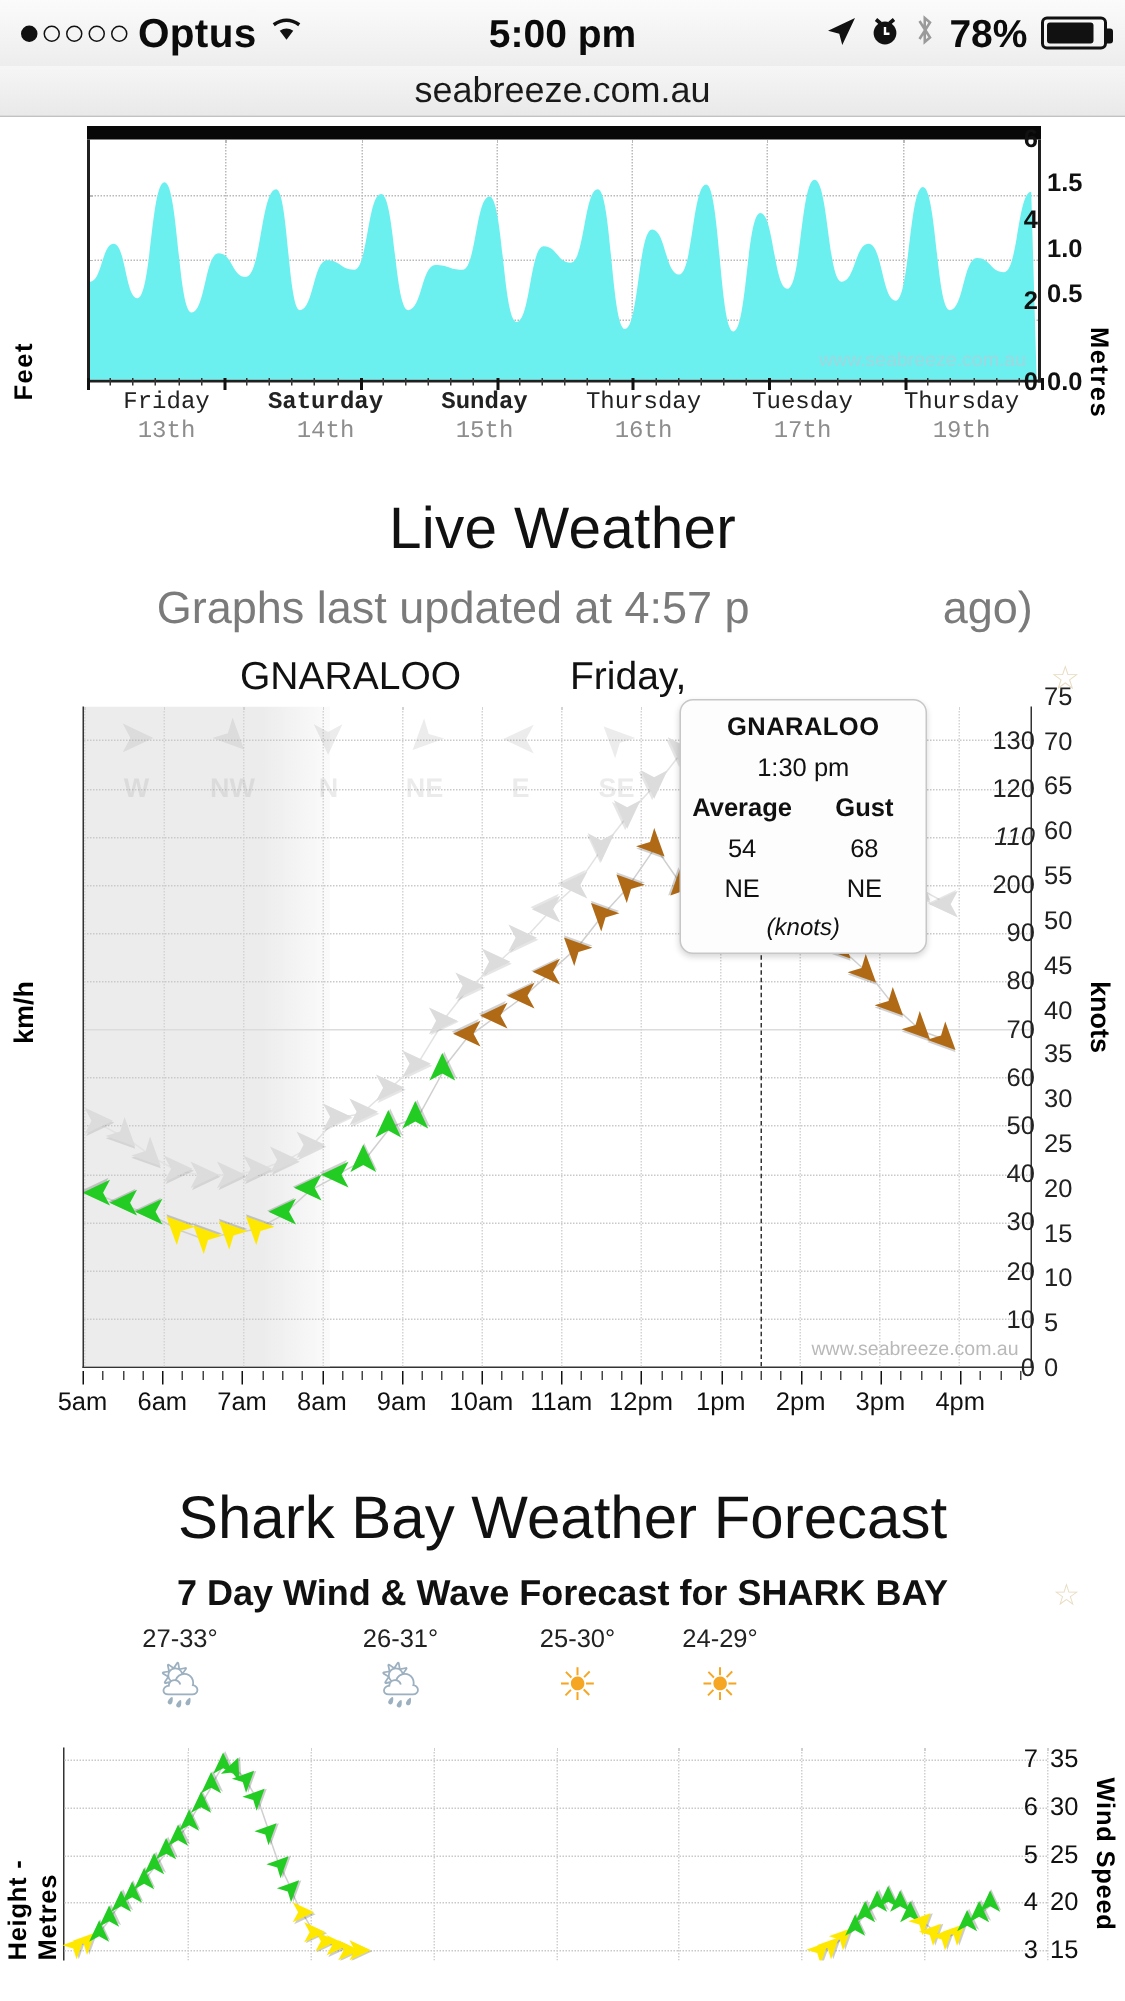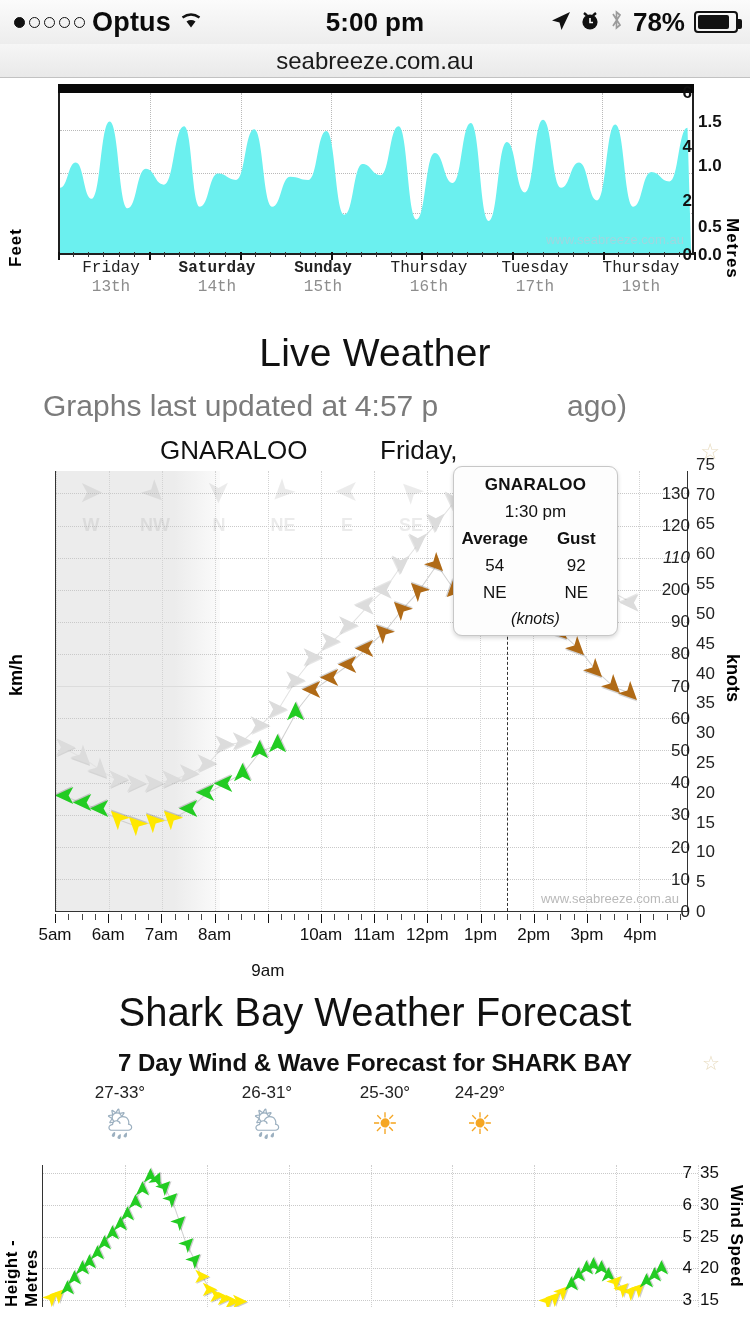--- a/index.html
+++ b/index.html
@@ -61,21 +61,21 @@
   .tide-day .dn{ font-size:16px; color:#222; }
   .tide-day.bold .dn{ font-weight:bold; }
   .tide-day .dd{ font-size:16px; color:#8d8d8d; margin-top:1px; }
   #tide-xticks{ position:absolute; left:58px; right:56px; bottom:54px; height:7px; }
   .xt{ position:absolute; top:0; width:0; border-left:1.5px solid #333; height:5px; }
   .xt.major{ height:8px; border-left:2px solid #111; }
 
   
   #live-weather-title{ text-align:center; font-size:39px; color:#111; margin-top:18px;
       font-weight:normal; letter-spacing:.2px;}
-  #live-weather-sub{ text-align:left; font-size:30px; color:#7b7b7b; margin-top:14px;padding-left:43px; }
+  #live-weather-sub{ text-align:center; font-size:30px; color:#7b7b7b; margin-top:14px;padding-left:43px; }
 
   
   #wind-graph{ position:relative; width:750px; height:545px; margin-top:6px; }
   #wind-head{ position:absolute; top:6px; left:0; right:0; height:30px; }
   #wind-station{ position:absolute; left:160px; top:0; font-size:26px; color:#111; }
   #wind-date{ position:absolute; left:380px; top:0; font-size:26px; color:#111; }
   #wind-star{ position:absolute; right:30px; top:4px; font-size:22px; color:#e8dcc0; }
   #wind-plot{
     position:absolute; left:55px; right:62px; top:42px; bottom:62px;
     border-left:1.5px solid #333; border-right:1.5px solid #333; border-bottom:1.5px solid #333;
@@ -219,21 +219,21 @@
     </div>
     <div id="tide-ticks-left">
         <div class="tick-l" style="top: 15px;">6</div>
         <div class="tick-l" style="top: 69px;">4</div>
         <div class="tick-l" style="top: 123px;">2</div>
         <div class="tick-l" style="top: 177px;">0</div>
       </div>
     <div id="tide-ticks-right">
         <div class="tick-r" style="top: 44.1195px;">1.5</div>
         <div class="tick-r" style="top: 88.413px;">1.0</div>
-        <div class="tick-r" style="top: 149px;">0.5</div>
+        <div class="tick-r" style="top: 118px;">0.5</div>
         <div class="tick-r" style="top: 177px;">0.0</div>
       </div>
     <div id="feet-label">Feet</div>
     <div id="metres-label">Metres</div>
     <div id="tide-xticks">
         <div class="xt major" style="left: 0%;"></div>
         <div class="xt" style="left: 2.38095%;"></div>
         <div class="xt" style="left: 4.7619%;"></div>
         <div class="xt" style="left: 7.14286%;"></div>
         <div class="xt" style="left: 9.52381%;"></div>
@@ -573,41 +573,41 @@
         <div class="wxt" style="left: 88.2353%;"></div>
         <div class="wxt" style="left: 90.3361%;"></div>
         <div class="wxt major" style="left: 92.437%;"></div>
         <div class="wxt" style="left: 94.5378%;"></div>
         <div class="wxt" style="left: 96.6387%;"></div>
         <div class="wxt" style="left: 98.7395%;"></div>
         <div class="wxl" style="left: 0%;">5am</div>
         <div class="wxl" style="left: 8.40336%;">6am</div>
         <div class="wxl" style="left: 16.8067%;">7am</div>
         <div class="wxl" style="left: 25.2101%;">8am</div>
-        <div class="wxl" style="left: 33.6134%; margin-top: 36px;">9am</div>
+        <div class="wxl" style="left: 33.6134%;">9am</div>
         <div class="wxl" style="left: 42.0168%;">10am</div>
         <div class="wxl" style="left: 50.4202%;">11am</div>
         <div class="wxl" style="left: 58.8235%;">12pm</div>
         <div class="wxl" style="left: 67.2269%;">1pm</div>
         <div class="wxl" style="left: 75.6303%;">2pm</div>
         <div class="wxl" style="left: 84.0336%;">3pm</div>
         <div class="wxl" style="left: 92.437%;">4pm</div>
       </div>
   </div>
 
   <div id="tooltip">
     <div class="tt-name">GNARALOO</div>
     <div class="tt-time">1:30 pm</div>
     <div class="tt-row hdr">
       <div>Average</div>
       <div>Gust</div>
     </div>
     <div class="tt-row">
       <div>54</div>
-      <div>92</div>
+      <div>68</div>
     </div>
     <div class="tt-row">
       <div>NE</div>
       <div>NE</div>
     </div>
     <div class="tt-units">(knots)</div>
   </div>
 
   <div id="forecast-title">Shark Bay Weather Forecast</div>
   <div style="position:relative;">

